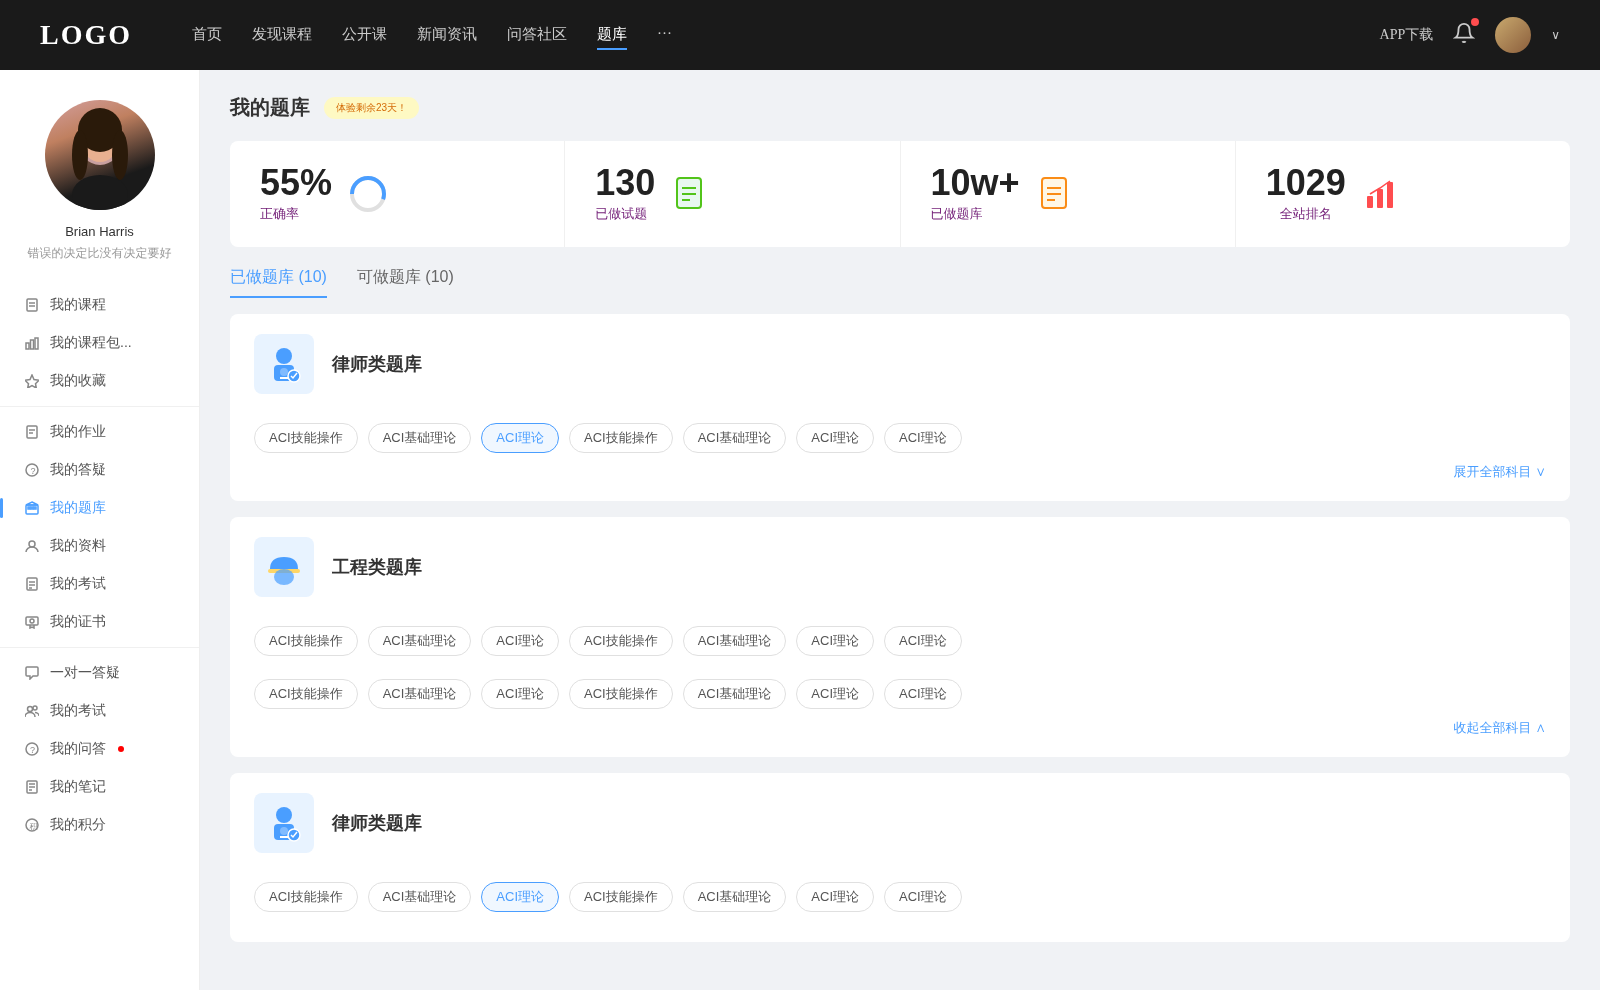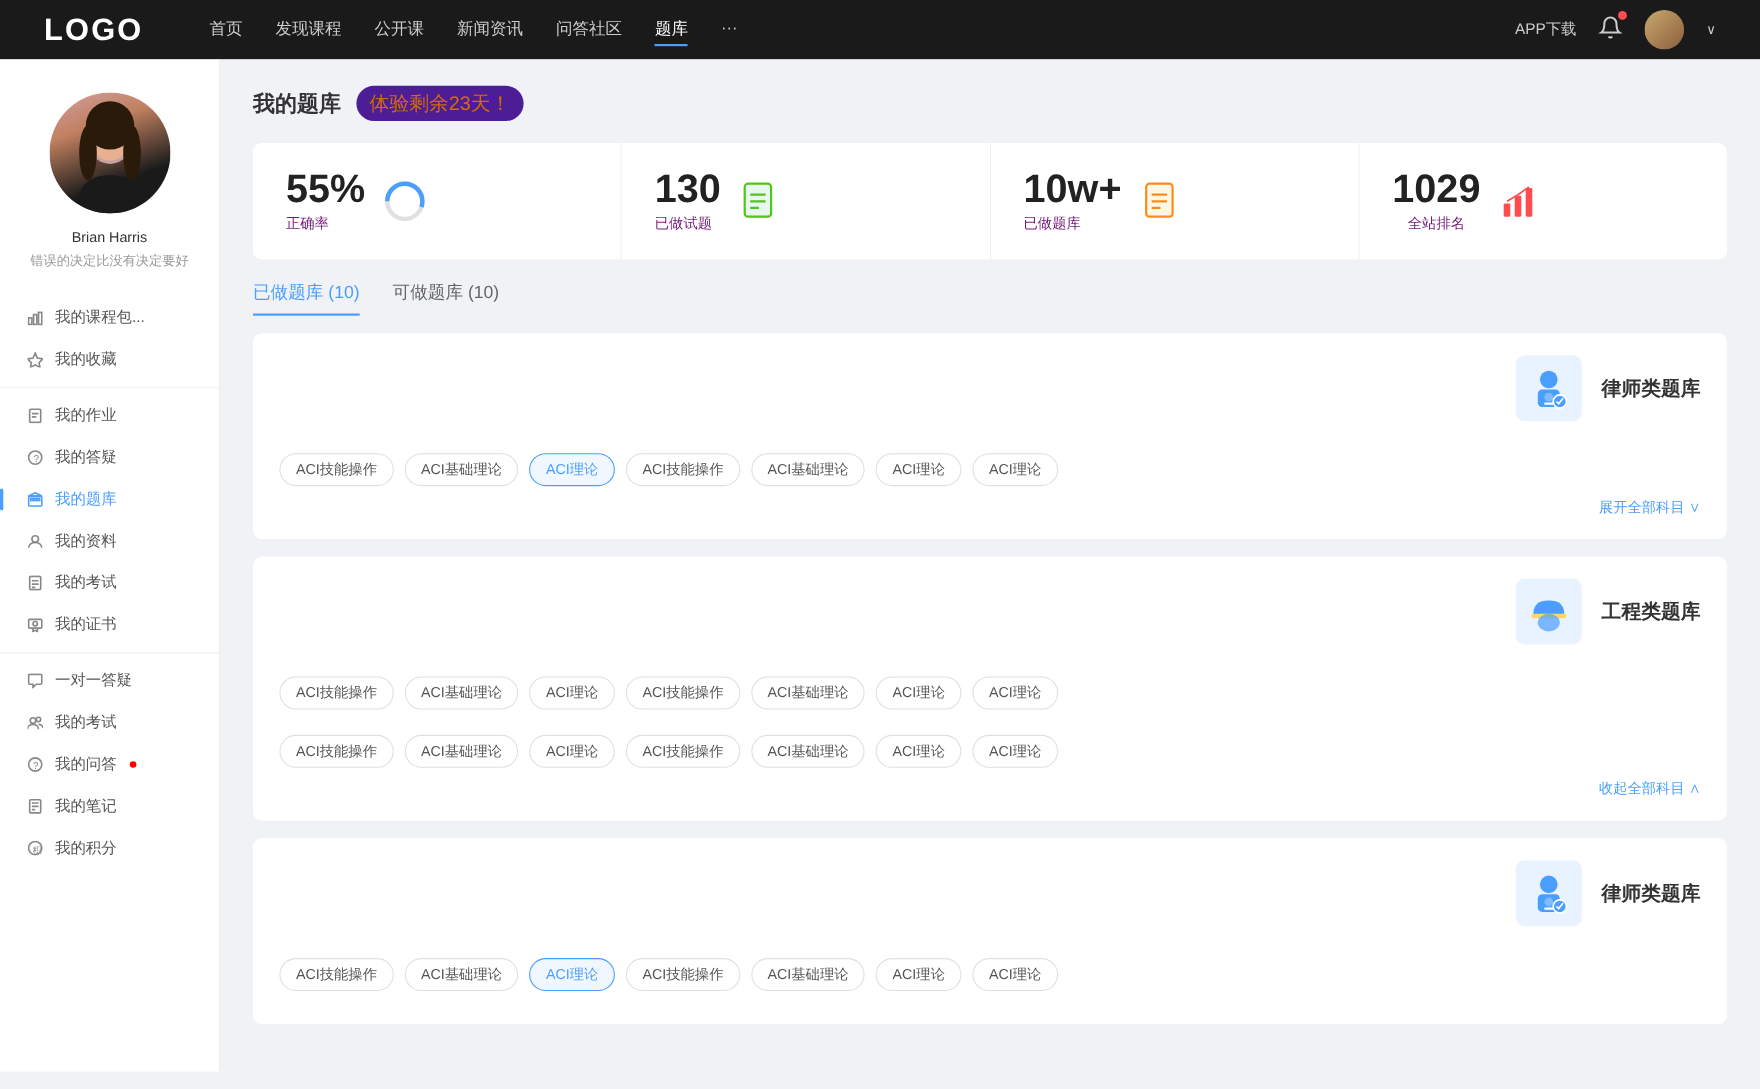--- a/index.html
+++ b/index.html
@@ -1,25 +1,26 @@
 <!DOCTYPE html>
 <html><head>
   <meta charset="utf-8">
   <style>
     * { box-sizing: border-box; margin: 0; padding: 0; }
     body { font-family: -apple-system, BlinkMacSystemFont, 'PingFang SC', 'Microsoft YaHei', sans-serif; background: #f0f2f5; min-height: 990px; }
 
     
     .navbar {
       background: #1a1a1a;
-      height: 54px;
+      height: 70px;
       display: flex;
       align-items: center;
       padding: 0 40px;
       gap: 40px;
+      font-family: Liberation Serif, serif;
     }
     .navbar-logo {
       color: white;
       font-size: 28px;
       font-weight: bold;
       letter-spacing: 2px;
       margin-right: 20px;
     }
     .navbar-nav {
       display: flex;
@@ -183,25 +184,25 @@
       align-items: center;
       gap: 14px;
       margin-bottom: 20px;
     }
     .page-title-text {
       font-size: 20px;
       font-weight: 600;
       color: #333;
     }
     .trial-badge {
-      background: #4c1d95;
+      background: #fef9c3;
       color: #d46b08;
       padding: 4px 12px;
       border-radius: 20px;
-      font-size: 18px;
+      font-size: 10px;
     }
 
     
     .stats-row {
       display: flex;
       background: white;
       border-radius: 8px;
       margin-bottom: 20px;
       overflow: hidden;
     }
@@ -258,21 +259,20 @@
       background: white;
       border-radius: 8px;
       padding: 20px 24px;
       margin-bottom: 16px;
     }
     .qbank-header {
       display: flex;
       align-items: center;
       gap: 18px;
       margin-bottom: 16px;
-      justify-content: flex-end;
     }
     .qbank-icon {
       width: 60px;
       height: 60px;
       background: #e8f3ff;
       border-radius: 8px;
       display: flex;
       align-items: center;
       justify-content: center;
       flex-shrink: 0;
@@ -359,20 +359,30 @@
       </div>
     </div>
     <span class="sidebar-username">Brian Harris</span>
     <span class="sidebar-motto">错误的决定比没有决定要好</span>
 
     <div class="sidebar-menu">
 
       <div class="sidebar-menu-item">
         <span class="menu-icon">
           <svg width="14" height="14" viewBox="0 0 14 14" fill="none" stroke="#888" stroke-width="1.5">
+              <rect x="2" y="1" width="10" height="12" rx="1"></rect>
+              <line x1="4" y1="5" x2="10" y2="5"></line>
+              <line x1="4" y1="8" x2="10" y2="8"></line>
+            </svg>
+        </span>
+        <span>我的课程</span>
+      </div>
+      <div class="sidebar-menu-item">
+        <span class="menu-icon">
+          <svg width="14" height="14" viewBox="0 0 14 14" fill="none" stroke="#888" stroke-width="1.5">
               <rect x="1" y="7" width="3" height="6"></rect>
               <rect x="5.5" y="4" width="3" height="9"></rect>
               <rect x="10" y="2" width="3" height="11"></rect>
             </svg>
         </span>
         <span>我的课程包...</span>
       </div>
       <div class="sidebar-menu-item">
         <span class="menu-icon">
           <svg width="14" height="14" viewBox="0 0 14 14" fill="none" stroke="#888" stroke-width="1.5">

